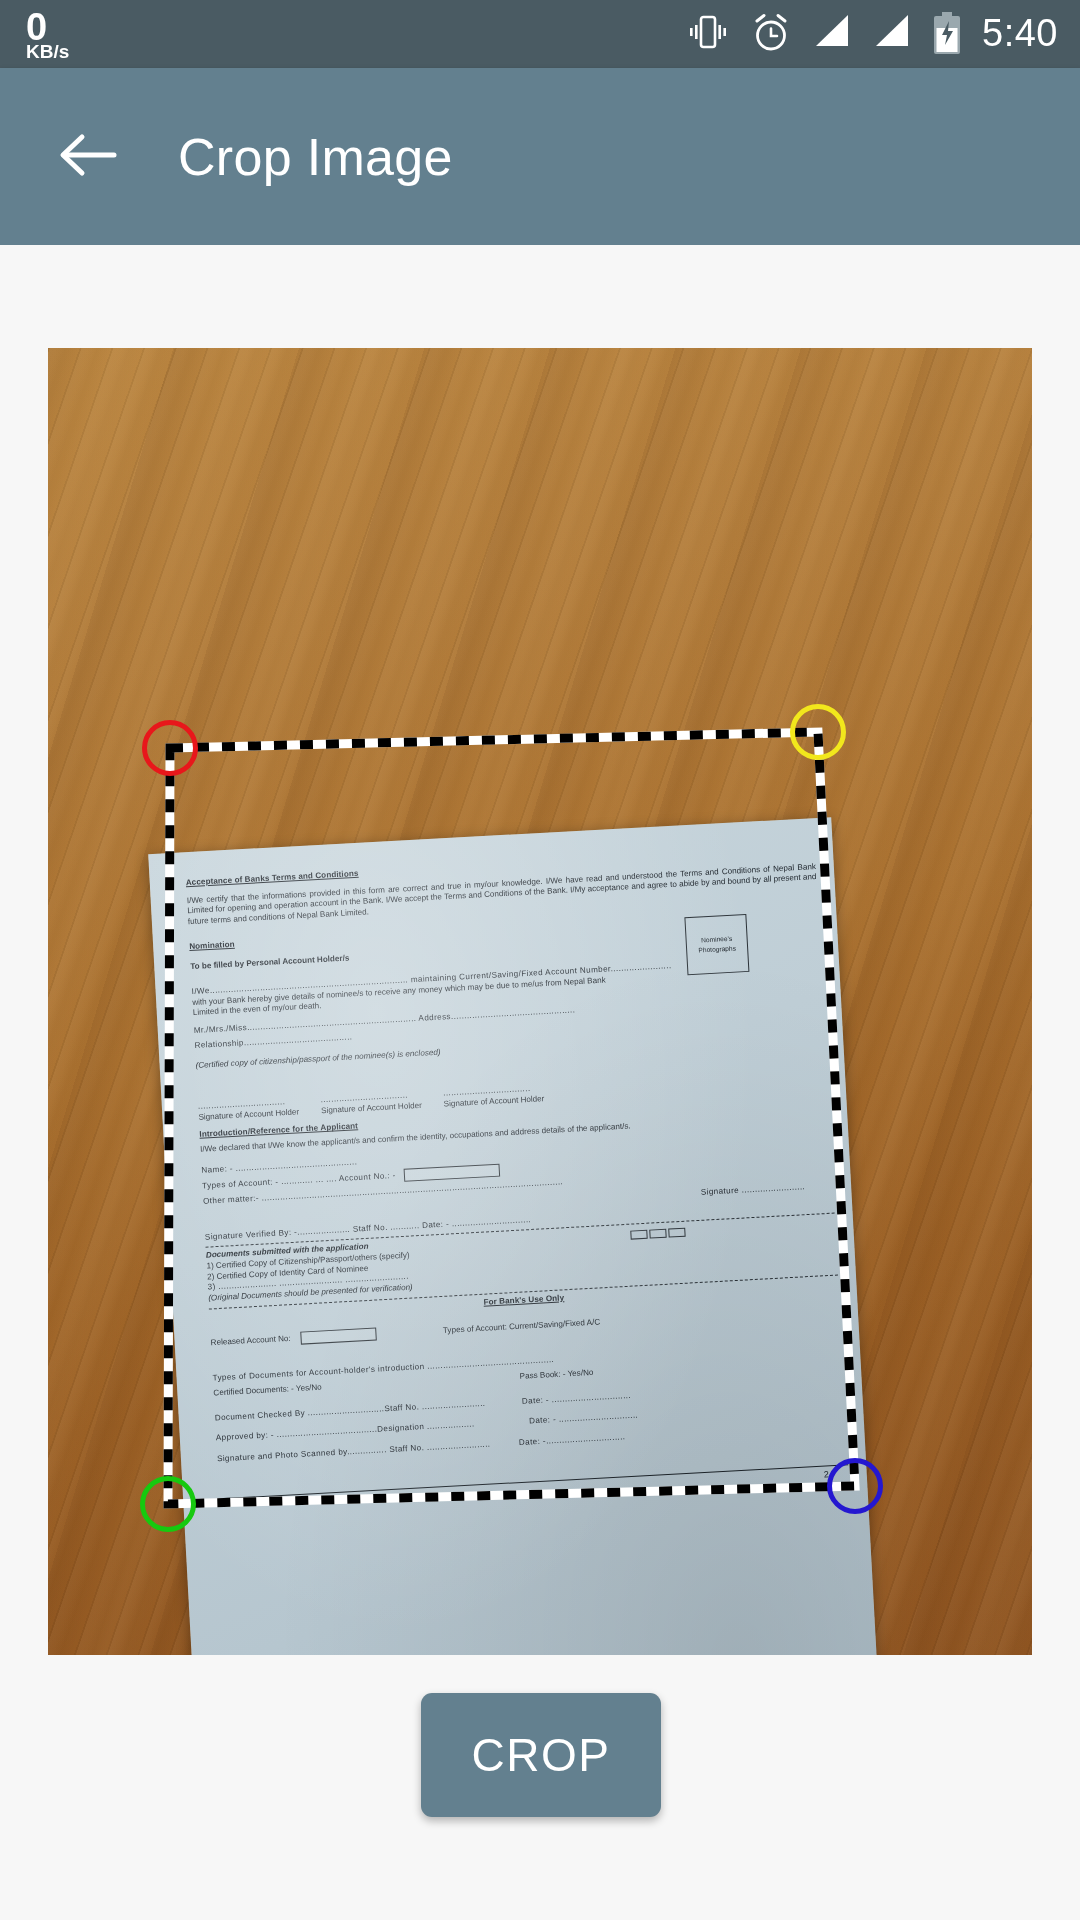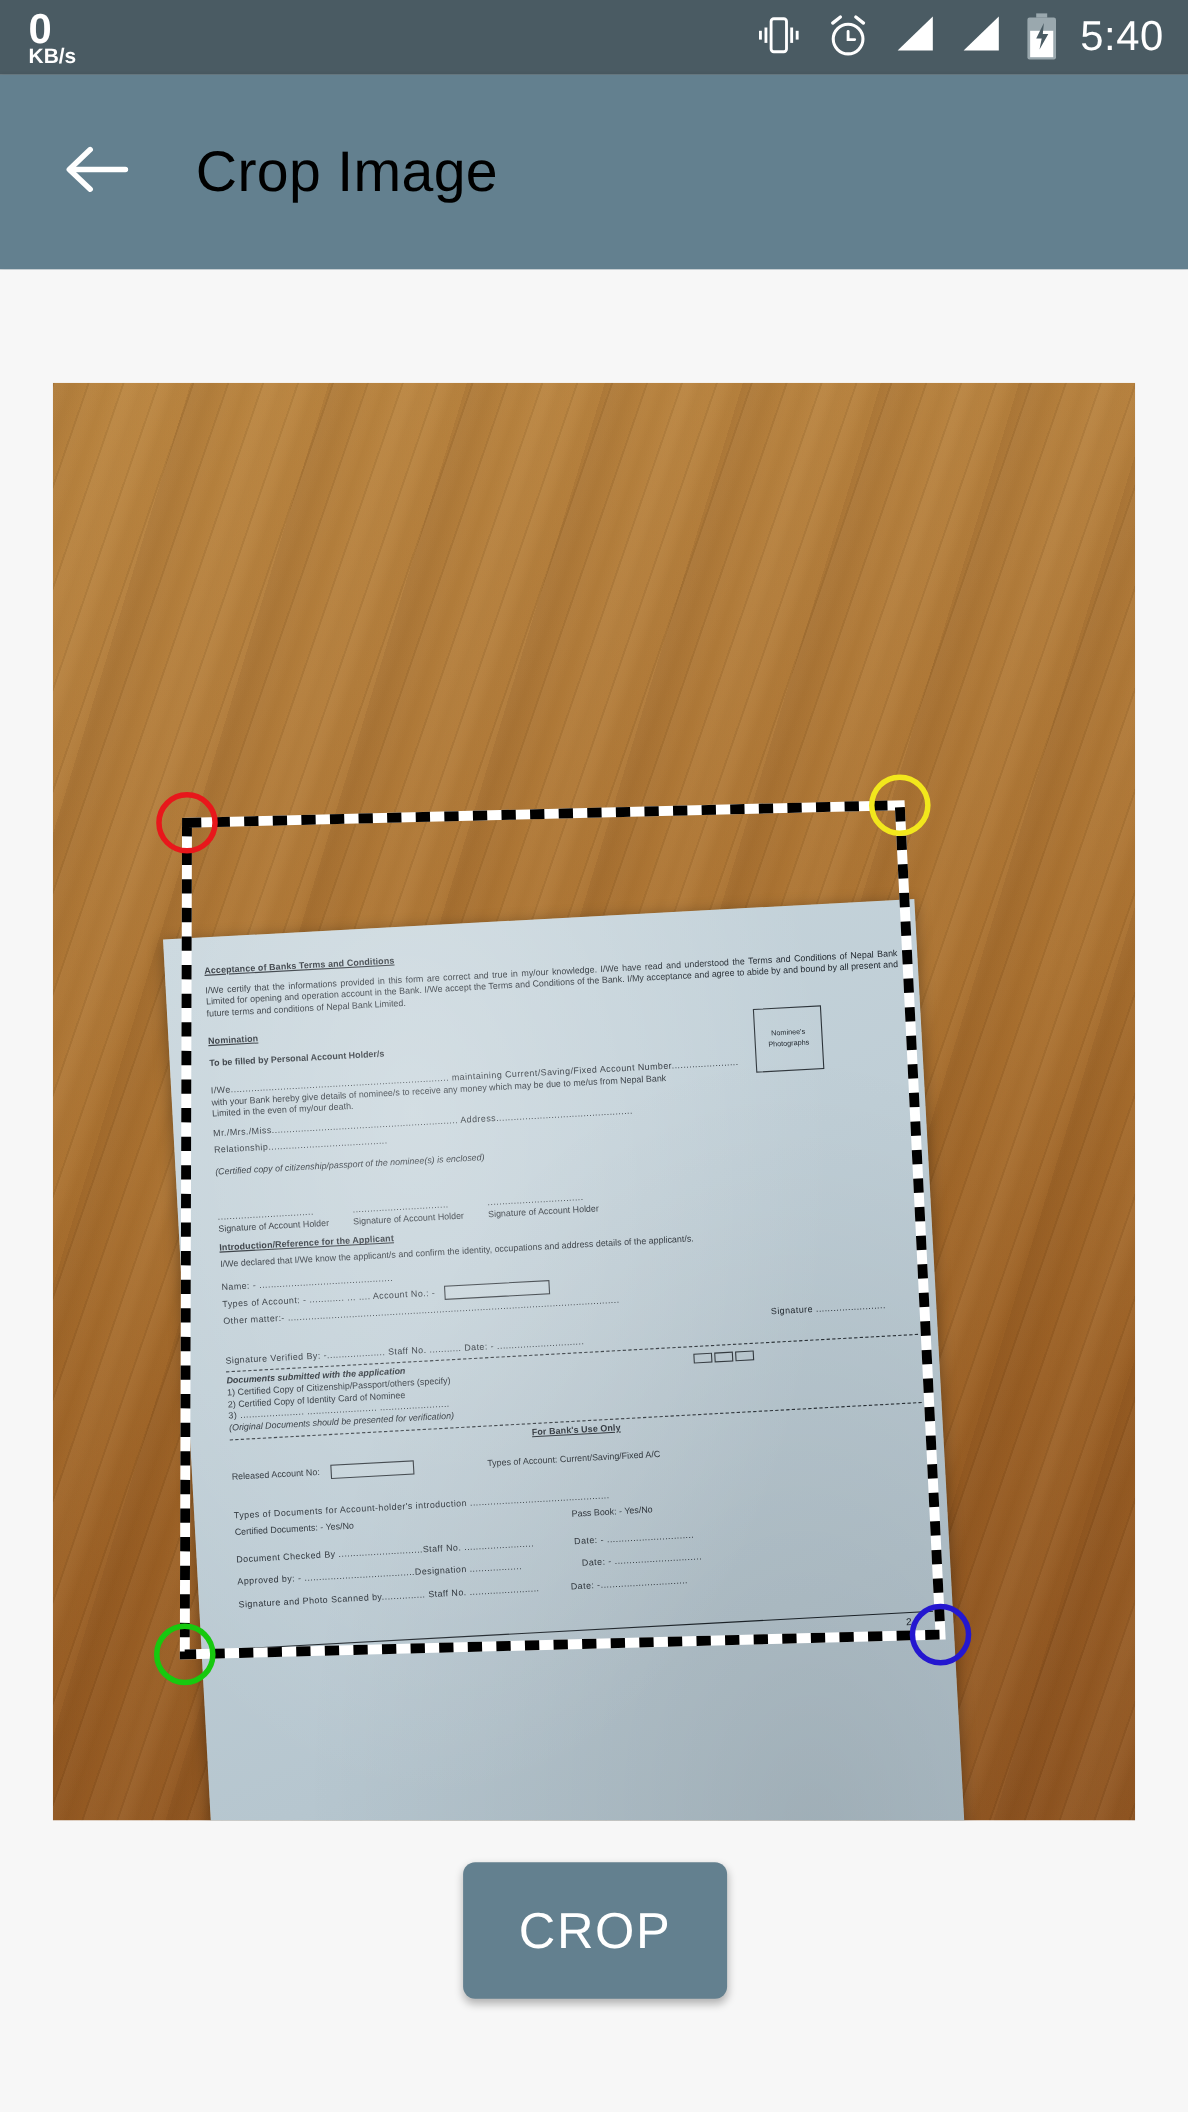--- a/index.html
+++ b/index.html
@@ -35,21 +35,21 @@
     background:#63808f;
     display:flex; align-items:center;
     box-shadow:0 2px 5px rgba(0,0,0,.25);
   }
   #back-button {
     width:100px; margin-left:38px;
     display:flex; align-items:center; justify-content:center;
     cursor:pointer;
   }
   #app-title {
-    color:#000000; font-size:52px; font-weight:400;
+    color:#ffffff; font-size:52px; font-weight:400;
     margin-left:40px; letter-spacing:0.3px;
   }
 
   
   #content {
     position:absolute; left:0; top:245px; width:1080px; height:1897px;
     background:#f7f7f7;
   }
 
   

